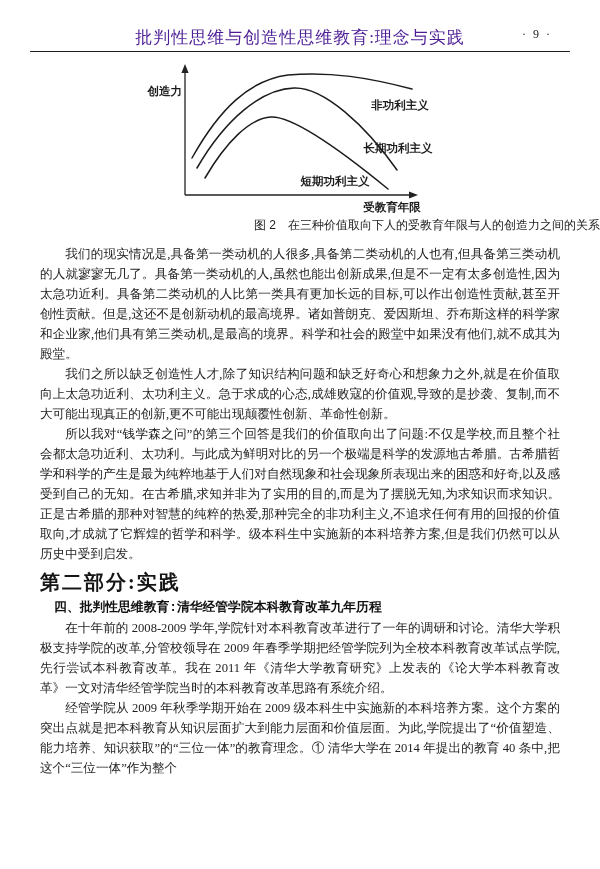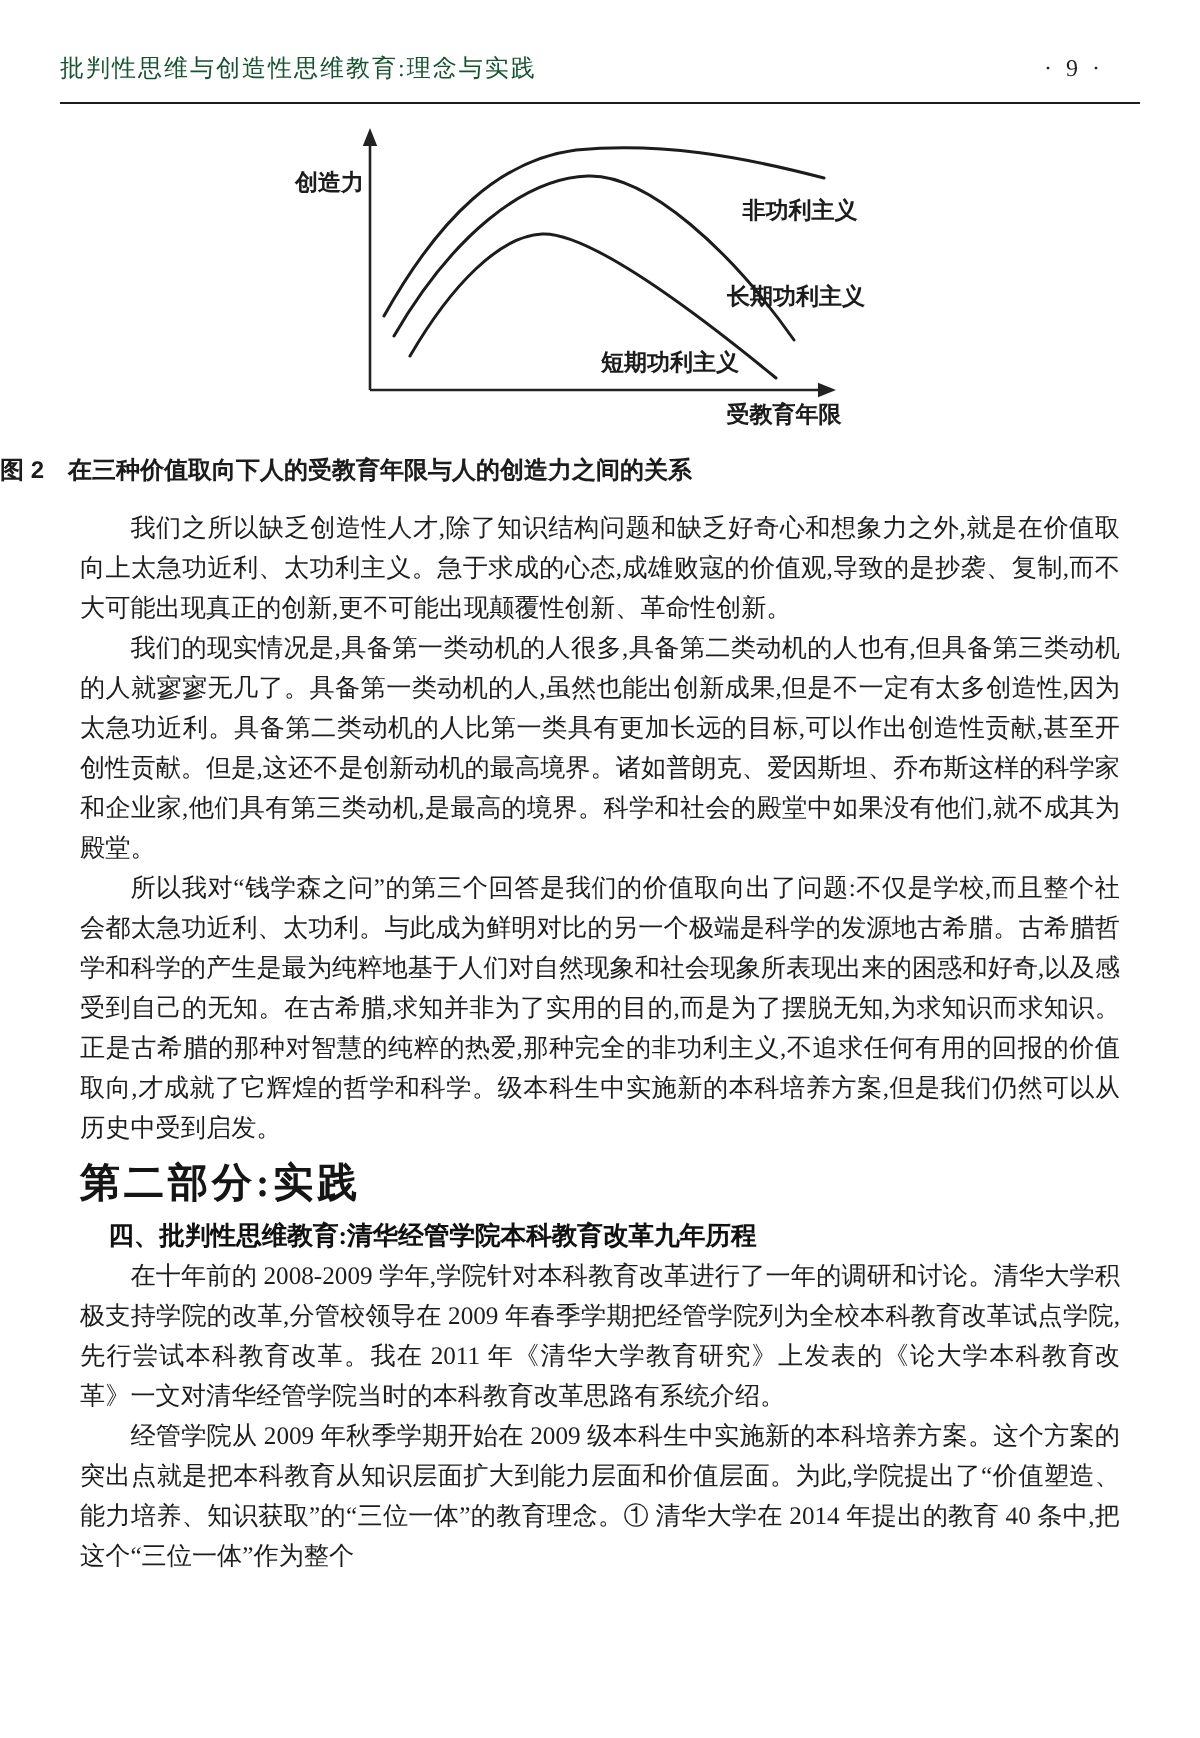--- a/index.html
+++ b/index.html
@@ -14,24 +14,24 @@
     box-sizing:border-box;
   }
   
   .running-head{
     position:relative;
     margin:26px 30px 0 30px;
     height:18px;
   }
   .running-head .title{
     display:block;
-    text-align:left;
-    font-size:12px;
+    text-align:center;
+    font-size:17px;
     letter-spacing:1px;
-    color:#14532d;
+    color:#4c1d95;
   }
   .running-head .pageno{
     position:absolute;
     right:18px;top:1px;
     font-size:12px;
     letter-spacing:2px;
     color:#222;
   }
   .head-rule{
     margin:7px 30px 0 30px;
@@ -41,45 +41,45 @@
   
   .figure-wrap{margin-top:6px;text-align:center;}
   svg.chart{display:block;margin:0 auto;}
   svg.chart text{
     font-family:"Liberation Sans","DejaVu Sans",sans-serif;
     font-size:11.5px;
     fill:#1c1c1c;
     font-weight:bold;
   }
   .fig-caption{
-    margin-top:12px;
-    text-align:left;
+    margin-top:2px;
+    text-align:right;
     font-family:"Liberation Sans","DejaVu Sans",sans-serif;
-    font-weight:bold;
+    font-weight:normal;
     font-size:12px;
     color:#1c1c1c;
   }
   
   .body-text{
     margin:10px 40px 0 40px;
     font-size:12.6px;
     line-height:20px;
     text-align:justify;
     color:#1d1d1d;
   }
   .body-text p{margin:0;text-indent:2em;}
   .part-heading{
     margin:8px 0 6px 0;
     font-size:20px;
     letter-spacing:2px;
     color:#151515;
   }
   .section-heading{
     margin:2px 0 0 0;
-    font-family:Liberation Serif, serif;
+    font-family:Liberation Mono, monospace;
     font-weight:bold;
     font-size:12.8px;
     line-height:20px;
     text-indent:1.1em;
     color:#111;
   }
 </style>
 </head>
 <body>
 
@@ -107,22 +107,22 @@
       <text x="52" y="37" text-anchor="end">创造力</text>
       <text x="262" y="153" text-anchor="middle">受教育年限</text>
       <text x="270" y="51" text-anchor="middle">非功利主义</text>
       <text x="268" y="94" text-anchor="middle">长期功利主义</text>
       <text x="205" y="127" text-anchor="middle">短期功利主义</text>
     </svg>
     <div class="fig-caption">图 2　在三种价值取向下人的受教育年限与人的创造力之间的关系</div>
   </div>
 
   <div class="body-text">
+    <p>我们的现实情况是,具备第一类动机的人很多,具备第二类动机的人也有,但具备第三类动机的人就寥寥无几了。具备第一类动机的人,虽然也能出创新成果,但是不一定有太多创造性,因为太急功近利。具备第二类动机的人比第一类具有更加长远的目标,可以作出创造性贡献,甚至开创性贡献。但是,这还不是创新动机的最高境界。诸如普朗克、爱因斯坦、乔布斯这样的科学家和企业家,他们具有第三类动机,是最高的境界。科学和社会的殿堂中如果没有他们,就不成其为殿堂。</p>
     <p>我们之所以缺乏创造性人才,除了知识结构问题和缺乏好奇心和想象力之外,就是在价值取向上太急功近利、太功利主义。急于求成的心态,成雄败寇的价值观,导致的是抄袭、复制,而不大可能出现真正的创新,更不可能出现颠覆性创新、革命性创新。</p>
-    <p>我们的现实情况是,具备第一类动机的人很多,具备第二类动机的人也有,但具备第三类动机的人就寥寥无几了。具备第一类动机的人,虽然也能出创新成果,但是不一定有太多创造性,因为太急功近利。具备第二类动机的人比第一类具有更加长远的目标,可以作出创造性贡献,甚至开创性贡献。但是,这还不是创新动机的最高境界。诸如普朗克、爱因斯坦、乔布斯这样的科学家和企业家,他们具有第三类动机,是最高的境界。科学和社会的殿堂中如果没有他们,就不成其为殿堂。</p>
     <p>所以我对“钱学森之问”的第三个回答是我们的价值取向出了问题:不仅是学校,而且整个社会都太急功近利、太功利。与此成为鲜明对比的另一个极端是科学的发源地古希腊。古希腊哲学和科学的产生是最为纯粹地基于人们对自然现象和社会现象所表现出来的困惑和好奇,以及感受到自己的无知。在古希腊,求知并非为了实用的目的,而是为了摆脱无知,为求知识而求知识。正是古希腊的那种对智慧的纯粹的热爱,那种完全的非功利主义,不追求任何有用的回报的价值取向,才成就了它辉煌的哲学和科学。级本科生中实施新的本科培养方案,但是我们仍然可以从历史中受到启发。</p>
 
     <h2 class="part-heading">第二部分:实践</h2>
 
     <h3 class="section-heading">四、批判性思维教育:清华经管学院本科教育改革九年历程</h3>
 
     <p>在十年前的 2008-2009 学年,学院针对本科教育改革进行了一年的调研和讨论。清华大学积极支持学院的改革,分管校领导在 2009 年春季学期把经管学院列为全校本科教育改革试点学院,先行尝试本科教育改革。我在 2011 年《清华大学教育研究》上发表的《论大学本科教育改革》一文对清华经管学院当时的本科教育改革思路有系统介绍。</p>
     <p>经管学院从 2009 年秋季学期开始在 2009 级本科生中实施新的本科培养方案。这个方案的突出点就是把本科教育从知识层面扩大到能力层面和价值层面。为此,学院提出了“价值塑造、能力培养、知识获取”的“三位一体”的教育理念。① 清华大学在 2014 年提出的教育 40 条中,把这个“三位一体”作为整个</p>
   </div>
 

